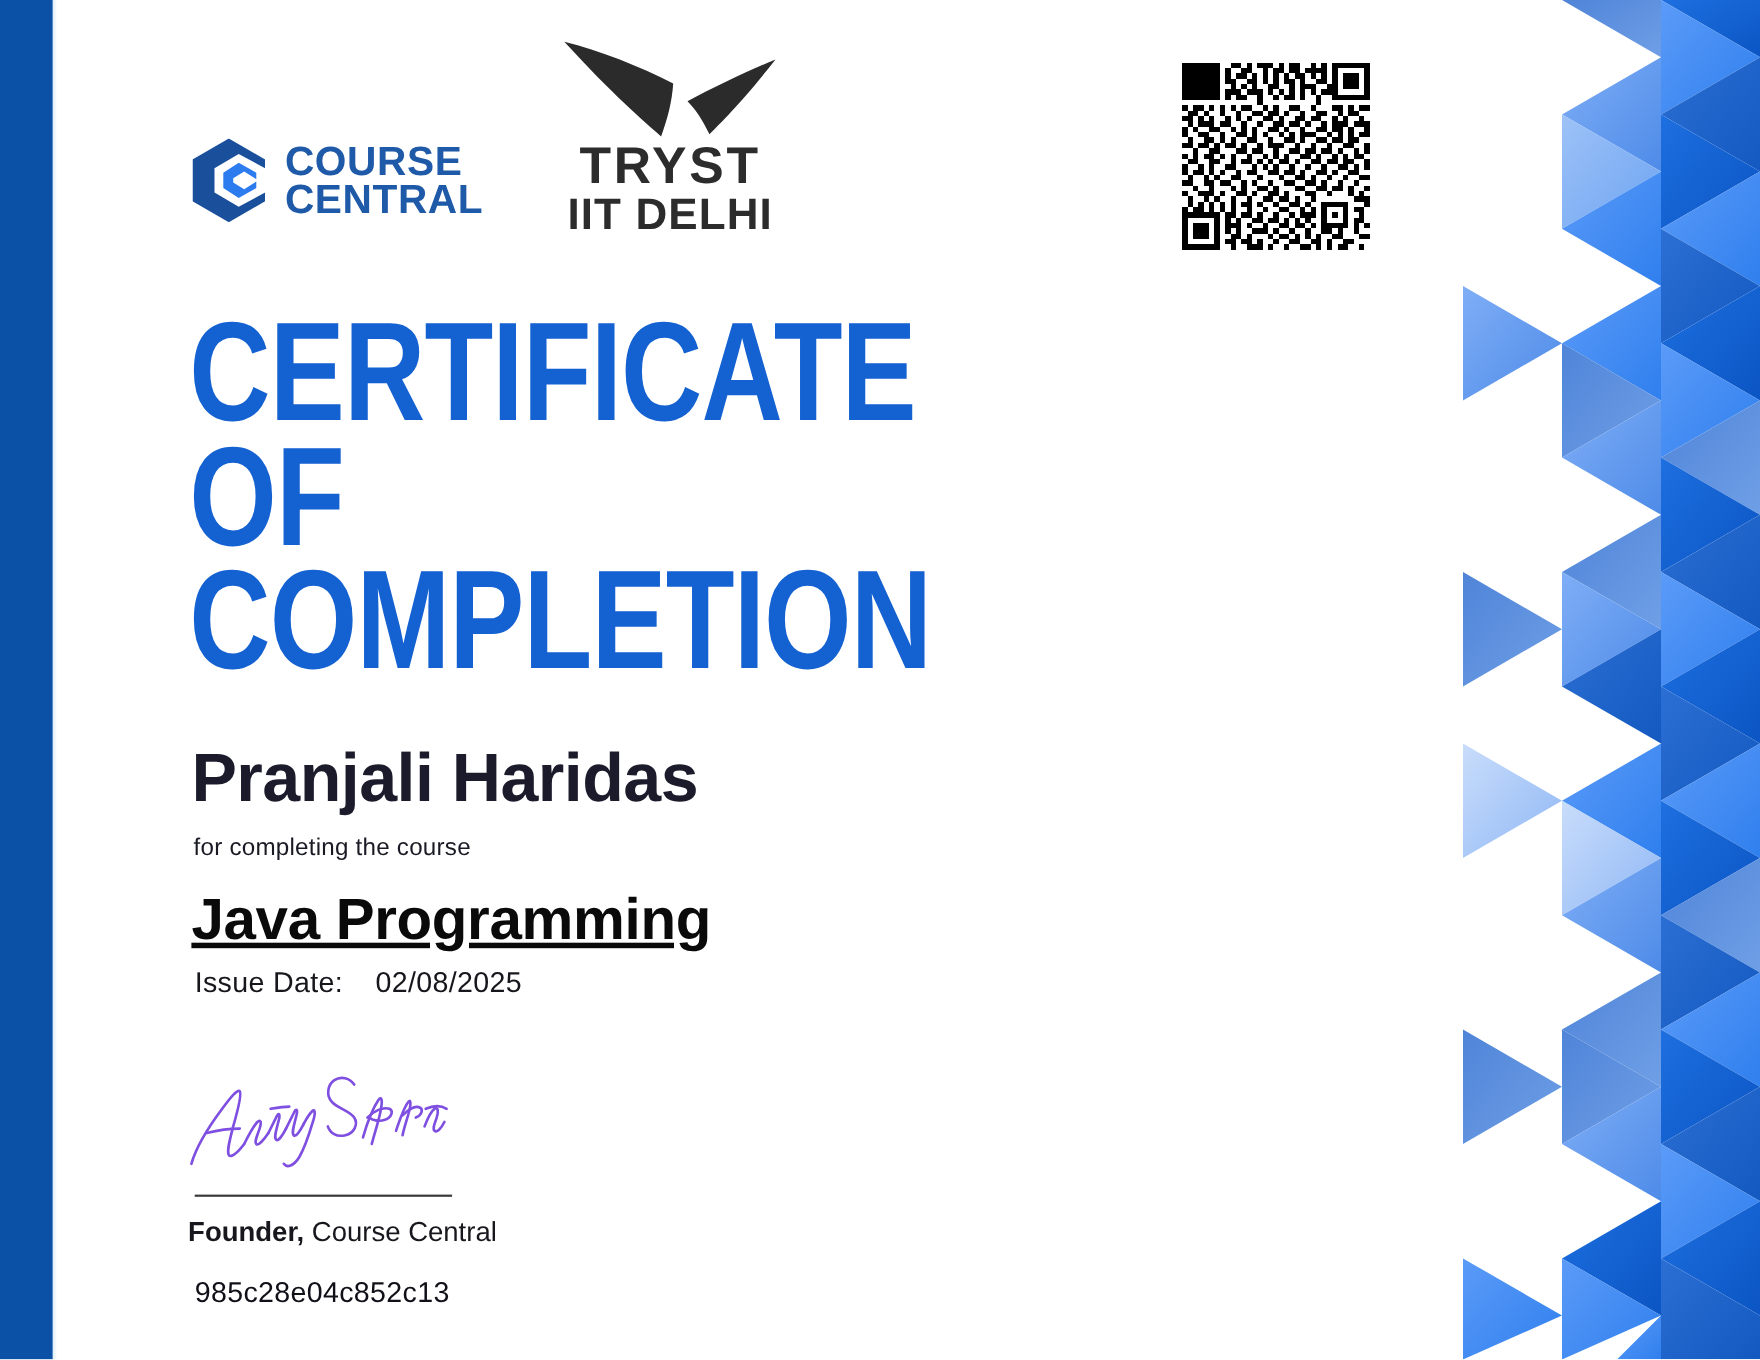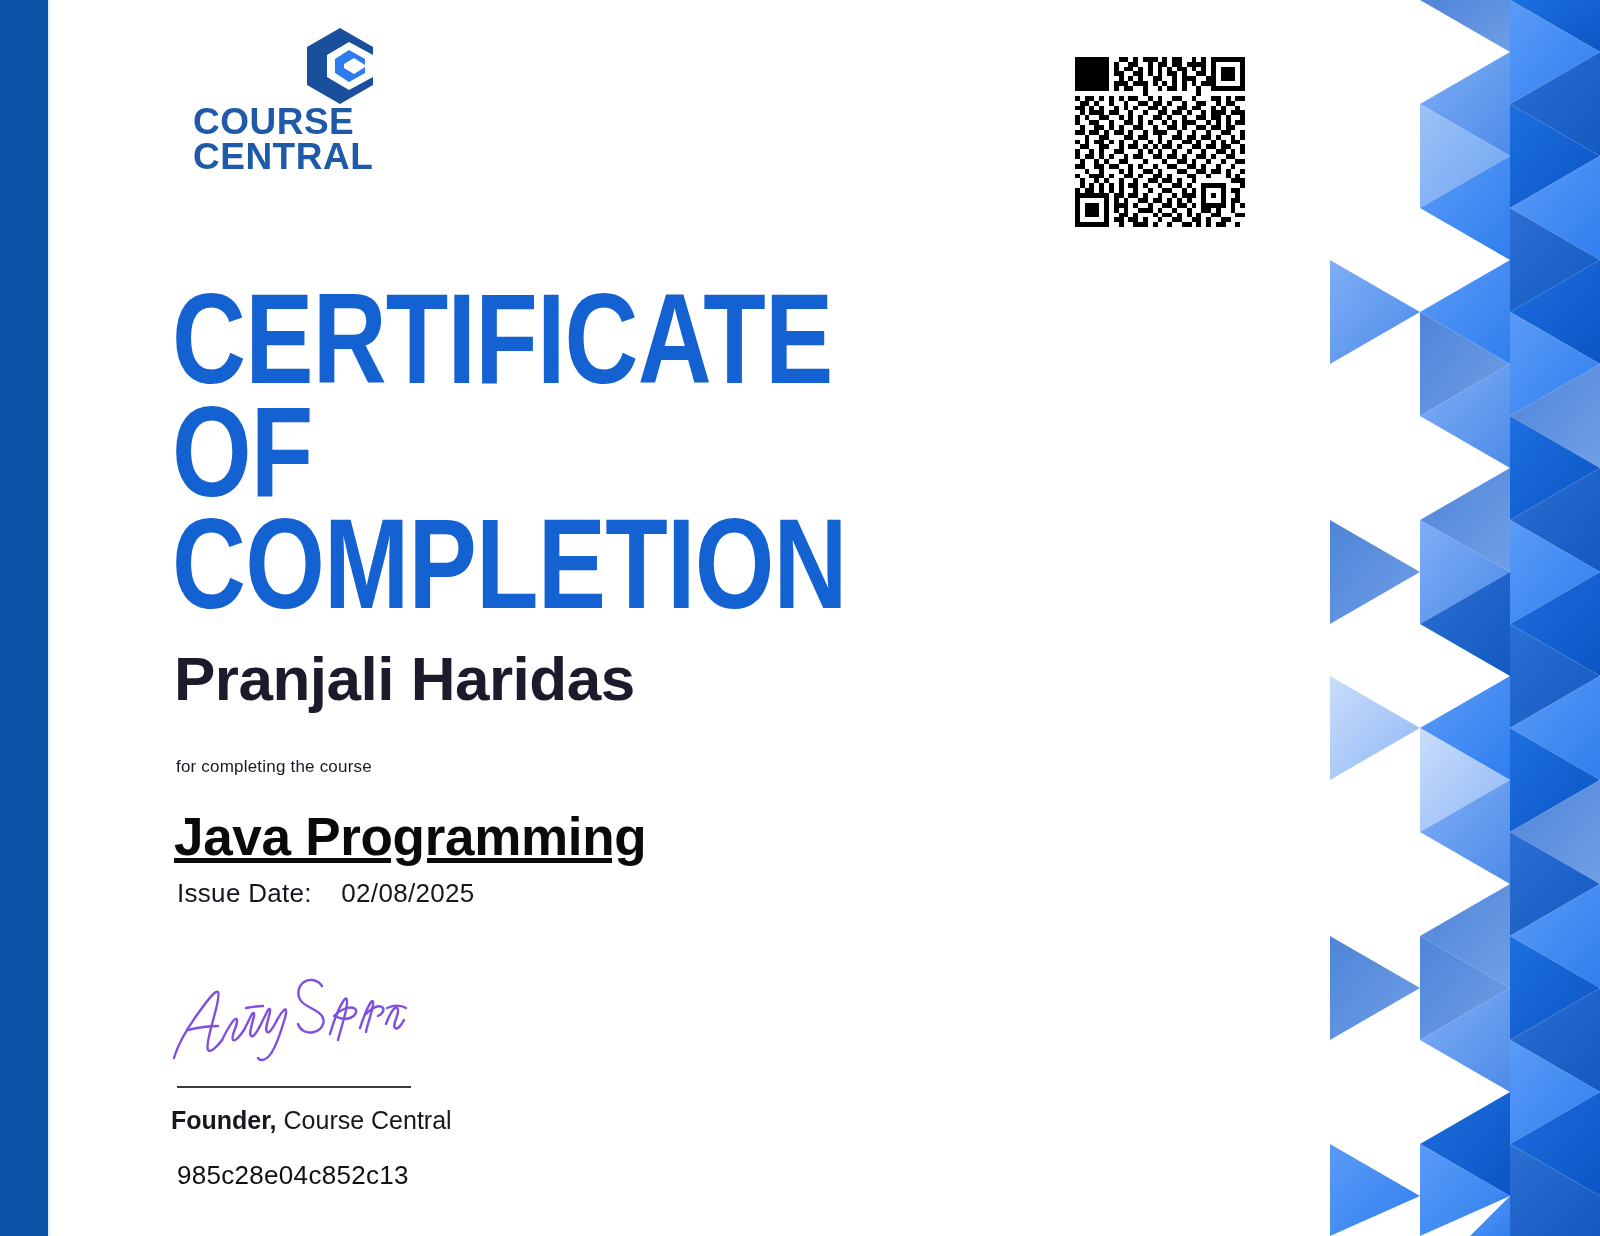--- a/index.html
+++ b/index.html
@@ -43,22 +43,22 @@
   
   .logos {
     position: absolute;
     left: 175px;
     top: 28px;
     display: flex;
     align-items: flex-start;
   }
   .cc-logo {
     display: flex;
-    align-items: flex-end;
-    flex-direction: column;
+    align-items: center;
+    margin-top: 98px;
   }
   .cc-mark { width: 66px; height: 76px; flex: none; }
   .cc-words {
     margin-left: 18px;
     color: #1F5AA8;
     font-weight: 700;
     font-size: 37px;
     line-height: 0.95;
     letter-spacing: 0.5px;
   }
@@ -115,31 +115,31 @@
     position: absolute;
     left: 176px;
     top: 576px;
     font-size: 27px;
     color: #1A1A24;
     letter-spacing: 0.2px;
   }
   .recipient {
     position: absolute;
     left: 174px;
-    top: 643px;
+    top: 672px;
     font-size: 62px;
     font-weight: 700;
     color: #1B1B2B;
     letter-spacing: -0.5px;
   }
   .course-label {
     position: absolute;
     left: 176px;
     top: 757px;
-    font-size: 17px;
+    font-size: 22px;
     color: #1A1A24;
     letter-spacing: 0.2px;
   }
   .course-name {
     position: absolute;
     left: 174px;
     top: 806px;
     font-size: 53px;
     font-weight: 700;
     color: #0A0A0A;
@@ -300,20 +300,30 @@
           <path d="M33 0 L66 19 L66 27 L42 14 L20 27 L20 49 L42 62 L66 49 L66 57 L33 76 L0 57 L0 19 Z" fill="#1A4F9C"></path>
           <path d="M42 22 L58 31 L58 37 L47 30 L37 36 L37 40 L47 46 L58 39 L58 45 L42 54 L28 45 L28 31 Z" fill="#2C7BEF"></path>
         </svg>
       </span>
       <span class="cc-words">
         <span>COURSE</span><br>
         <span>CENTRAL</span>
       </span>
     </div>
 
+    <div class="tryst-logo">
+      <span class="tryst-swoosh">
+        <svg viewBox="0 0 196 92" width="196" height="92" aria-hidden="true">
+          <path d="M2 4 C46 52 74 76 90 90 C96 74 100 58 101 42 C70 26 34 12 2 4 Z" fill="#2B2B2B"></path>
+          <path d="M194 20 C166 56 146 76 134 88 C128 76 122 66 114 58 C140 44 170 30 194 20 Z" fill="#2B2B2B"></path>
+        </svg>
+      </span>
+      <div class="tryst-name">TRYST</div>
+      <div class="tryst-sub">IIT DELHI</div>
+    </div>
   </div>
 
   <div class="qr-wrap">
     <svg viewBox="0 0 37 37" shape-rendering="crispEdges" aria-hidden="true">
       <rect width="37" height="37" fill="#ffffff"></rect>
       <g fill="#000000">
 
         <path d="M1 1h7v7H1z M2 2h5v5H2z M3 3h3v3H3z" fill="#000"></path>
         <rect x="1" y="1" width="7" height="1"></rect>
           <rect x="1" y="7" width="7" height="1"></rect>

